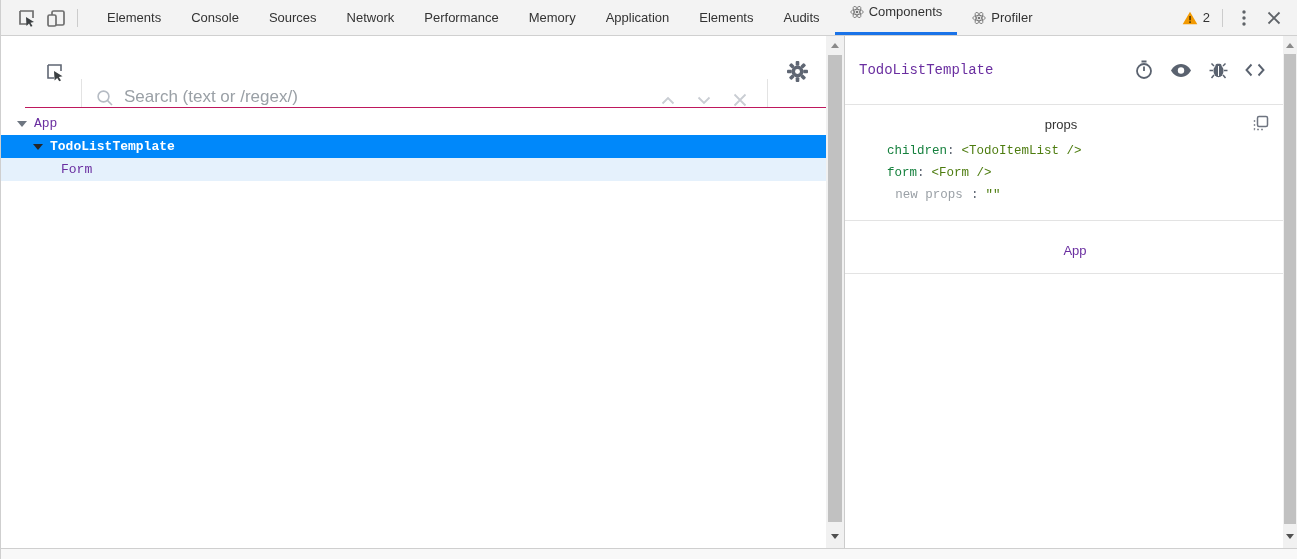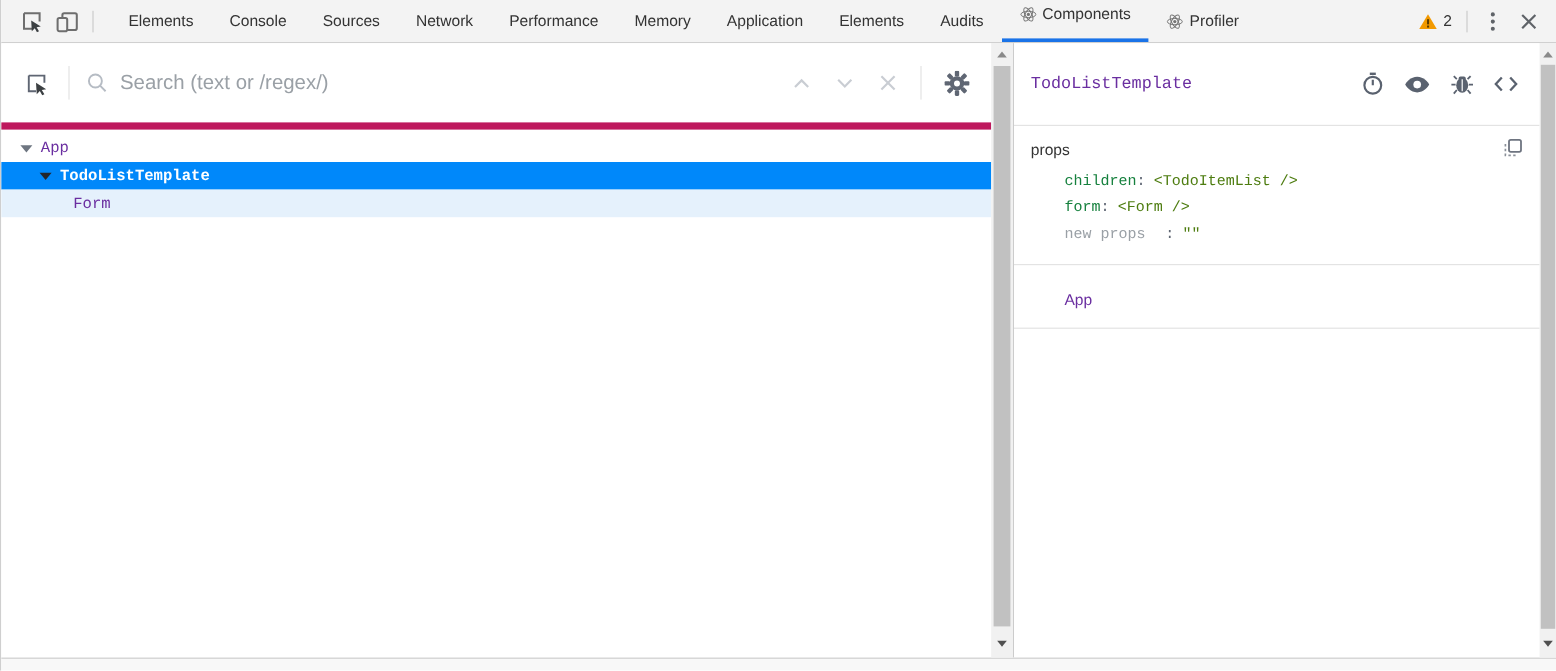--- a/index.html
+++ b/index.html
@@ -28,22 +28,22 @@
   .tab.active { border-bottom:3px solid #1a73e8; padding-top:3px; }
   .toolbar-right { margin-left:auto; display:flex; align-items:center; padding-right:8px; }
   .warn-badge { display:flex; align-items:center; gap:5px; font-size:13px; color:#333; padding:0 6px; cursor:pointer; }
 
   
   .main { flex:1; display:flex; min-height:0; }
 
   
   .left-panel { width:825px; display:flex; flex-direction:column; background:#fff; }
   .search-row {
-    height:72px; border-bottom:6px solid #be185d; display:flex; align-items:center;
-    padding:0 14px 0 16px; flex-shrink:0;
+    height:72px; border-bottom:1px solid #be185d; display:flex; align-items:flex-end;
+    padding:0 14px 0 16px; flex-shrink:0;margin-left:24px;
   }
   .search-row .vdiv2 { width:1px; height:28px; background:#e3e3e3; margin:0 14px; }
   .search-input {
     flex:1; border:none; outline:none; font-size:17px; color:#333;
     font-family:"Liberation Sans", sans-serif; margin-left:10px; background:transparent;
   }
   .search-input::placeholder { color:#9aa0a6; }
   .search-nav { display:flex; align-items:center; gap:22px; margin-right:6px; }
 
   .tree { flex:1; padding-top:4px; font-family:"Liberation Mono","DejaVu Sans Mono",monospace; font-size:13px; }
@@ -75,21 +75,21 @@
   
   .right-panel { flex:1; display:flex; flex-direction:column; background:#fff; min-width:0; }
   .rp-header {
     height:69px; border-bottom:1px solid #e3e3e3; display:flex; align-items:center;
     padding:0 18px 0 14px; flex-shrink:0;
   }
   .rp-title { font-family:"Liberation Mono","DejaVu Sans Mono",monospace; font-size:14px; color:#6A2EA0; }
   .rp-icons { margin-left:auto; display:flex; align-items:center; gap:17px; }
   .rp-icons .icon-btn2 { display:flex; align-items:center; justify-content:center; cursor:pointer; }
 
-  .rp-section { border-bottom:1px solid #e3e3e3; padding:12px 20px 14px 14px; position:relative; }
+  .rp-section { border-bottom:1px solid #e3e3e3; padding:12px 20px 14px 14px; position:relative;text-align:center; }
   .rp-section-label { font-size:13px; color:#333; }
   .copy-btn { position:absolute; top:10px; right:14px; cursor:pointer; }
   .prop-rows { margin-top:8px; font-family:"Liberation Mono","DejaVu Sans Mono",monospace; font-size:12.5px; }
   .prop-row { padding-left:28px; height:22px; display:flex; align-items:center; white-space:pre; }
   .prop-key { color:#15803d; }
   .prop-key.placeholder { color:#9aa0a6; min-width:84px; display:inline-block; }
   .prop-colon { color:#5f6673; margin-right:7px; }
   .prop-value { color:#4d7c0f; }
   .rendered-items { margin-top:8px; }
   .rendered-link { display:inline-block; margin-left:28px; font-size:13px; color:#6A2EA0; cursor:pointer; }

